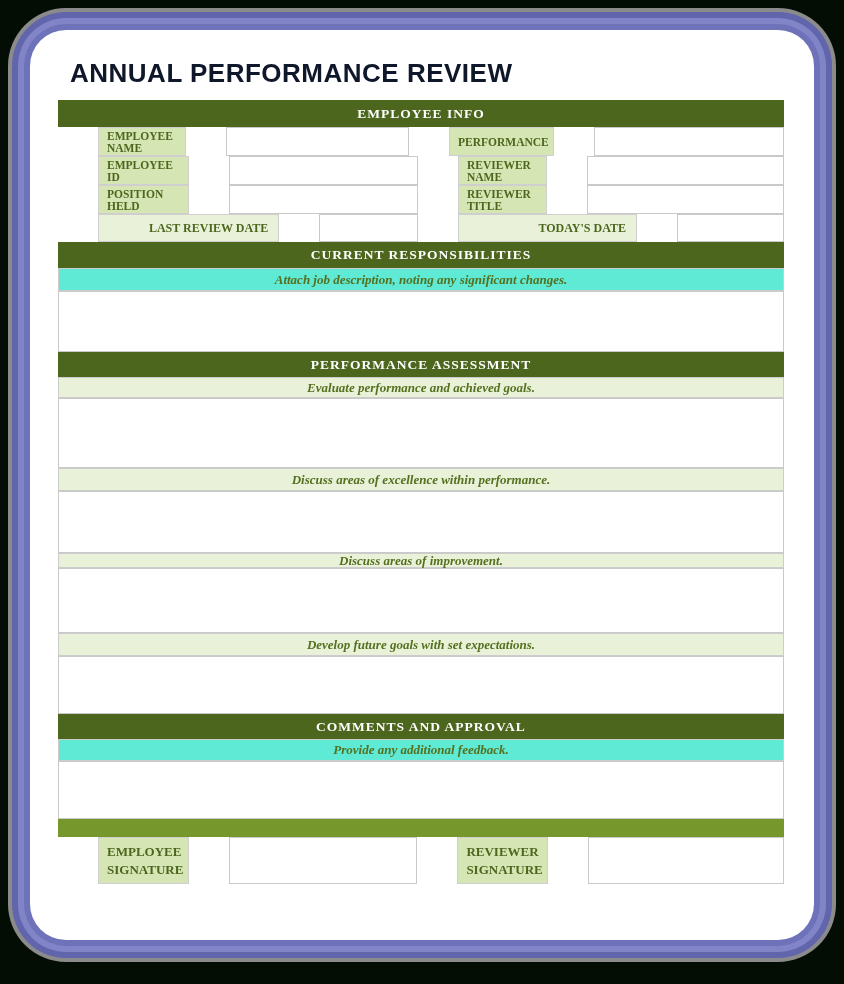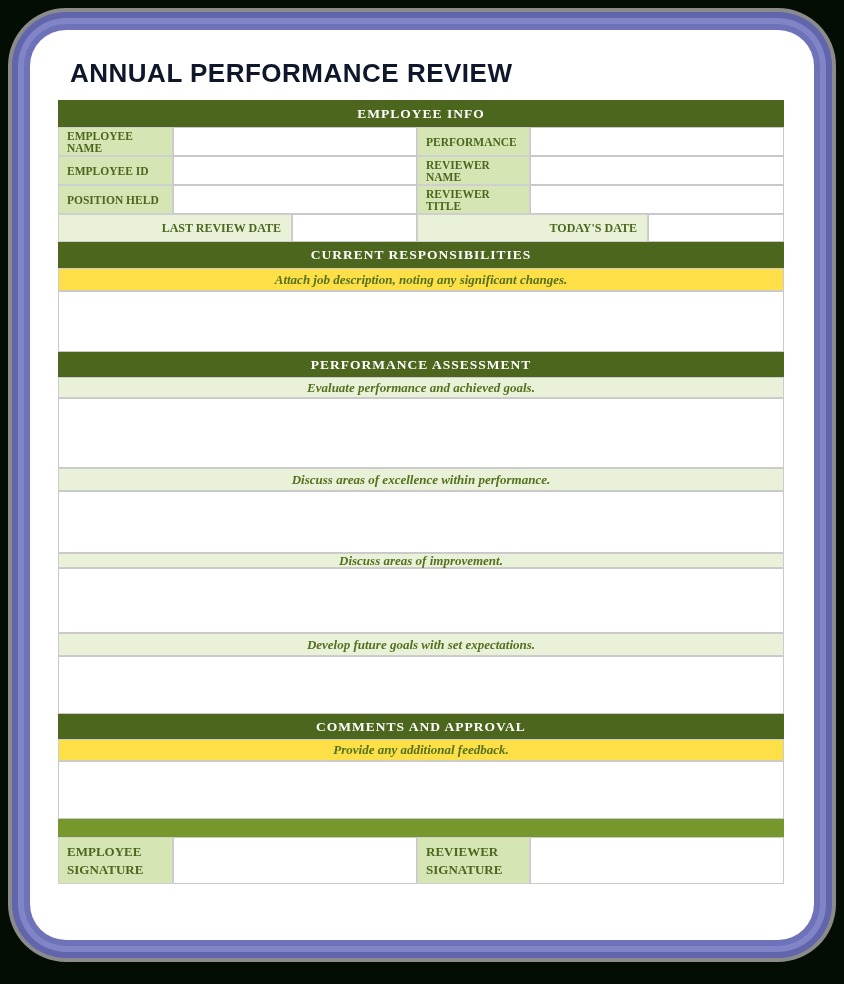--- a/index.html
+++ b/index.html
@@ -30,39 +30,39 @@
     white-space:nowrap;
   }
   .form{width:726px;}
   .sec-header{
     background:#4c671d;color:#ffffff;
     font-weight:bold;font-size:13.5px;letter-spacing:1px;
     display:flex;align-items:center;justify-content:center;
     box-sizing:border-box;
   }
   .row{display:flex;}
-  .cell{box-sizing:border-box;display:flex;align-items:center;}
+  .cell{box-sizing:border-box;display:flex;align-items:center;margin-left:40px;}
   .label{
     background:#d6e5b4;color:#4c671d;
     font-weight:bold;font-size:11.5px;
     padding:2px 4px 2px 8px;
     border:1px solid #cfcfcf;
   }
   .input{
     background:#ffffff;
     border:1px solid #c9c9c9;
     font-size:12px;color:#333;
     padding:2px 6px;
   }
   .prompt{
     display:flex;align-items:center;justify-content:center;
     font-style:italic;font-weight:bold;font-size:13px;color:#55701f;
     border:1px solid #cccccc;box-sizing:border-box;
   }
-  .deep{background:#fde047;}
+  .deep{background:#5eead4;}
   .pale{background:#e9f2d9;}
   .blank{
     background:#ffffff;border:1px solid #c9c9c9;box-sizing:border-box;
     font-size:12px;color:#333;padding:2px 6px;
   }
   .date-label{
     background:#e9f2d9;color:#4c671d;
     font-weight:bold;font-size:12px;
     justify-content:flex-end;padding-right:10px;
     border:1px solid #cfcfcf;

